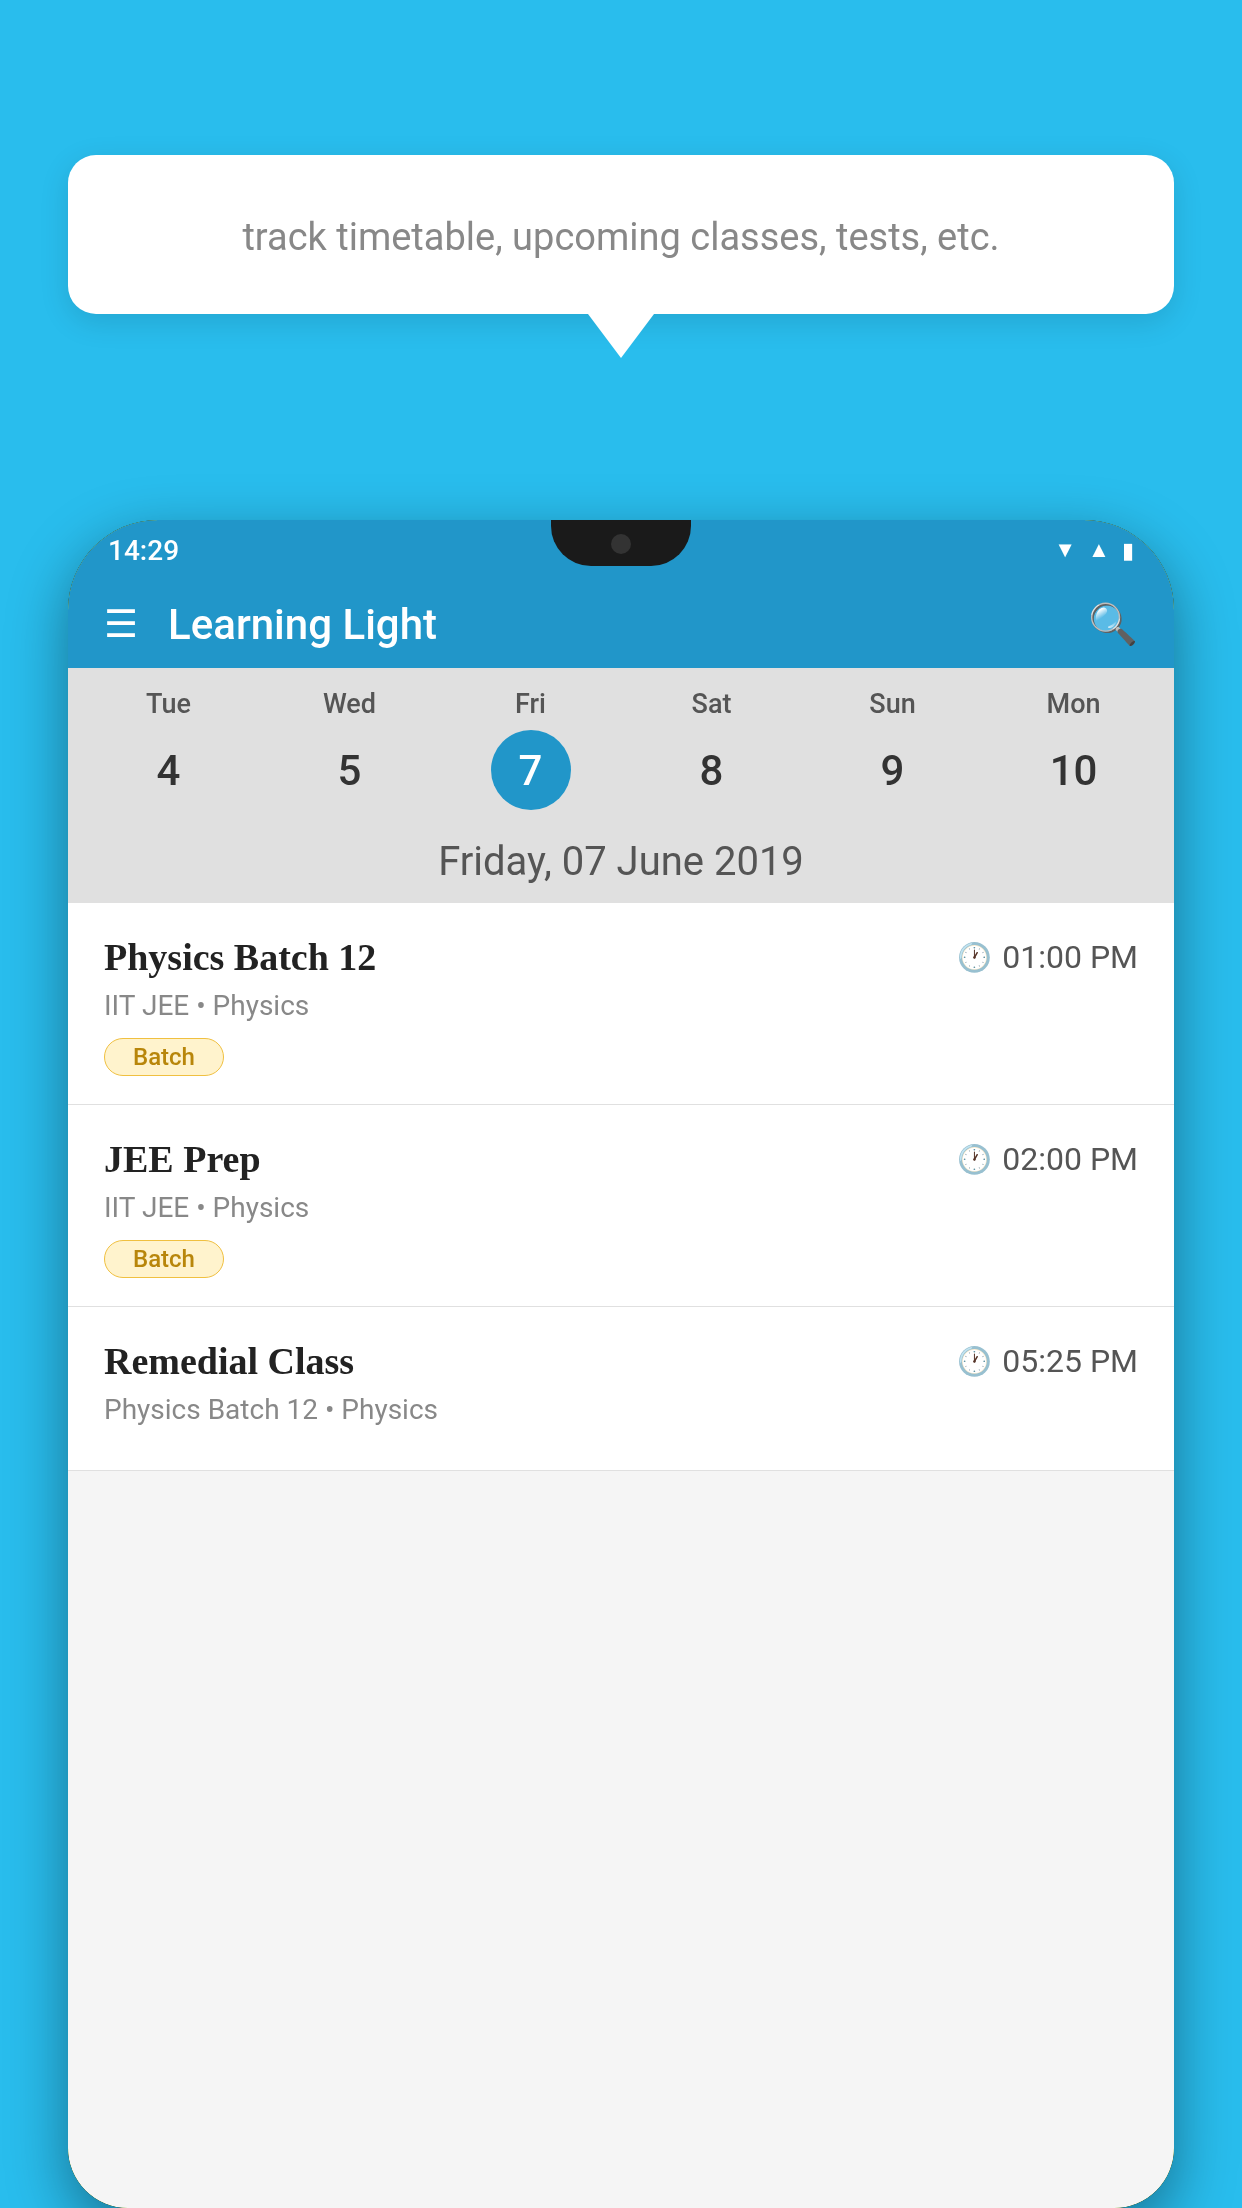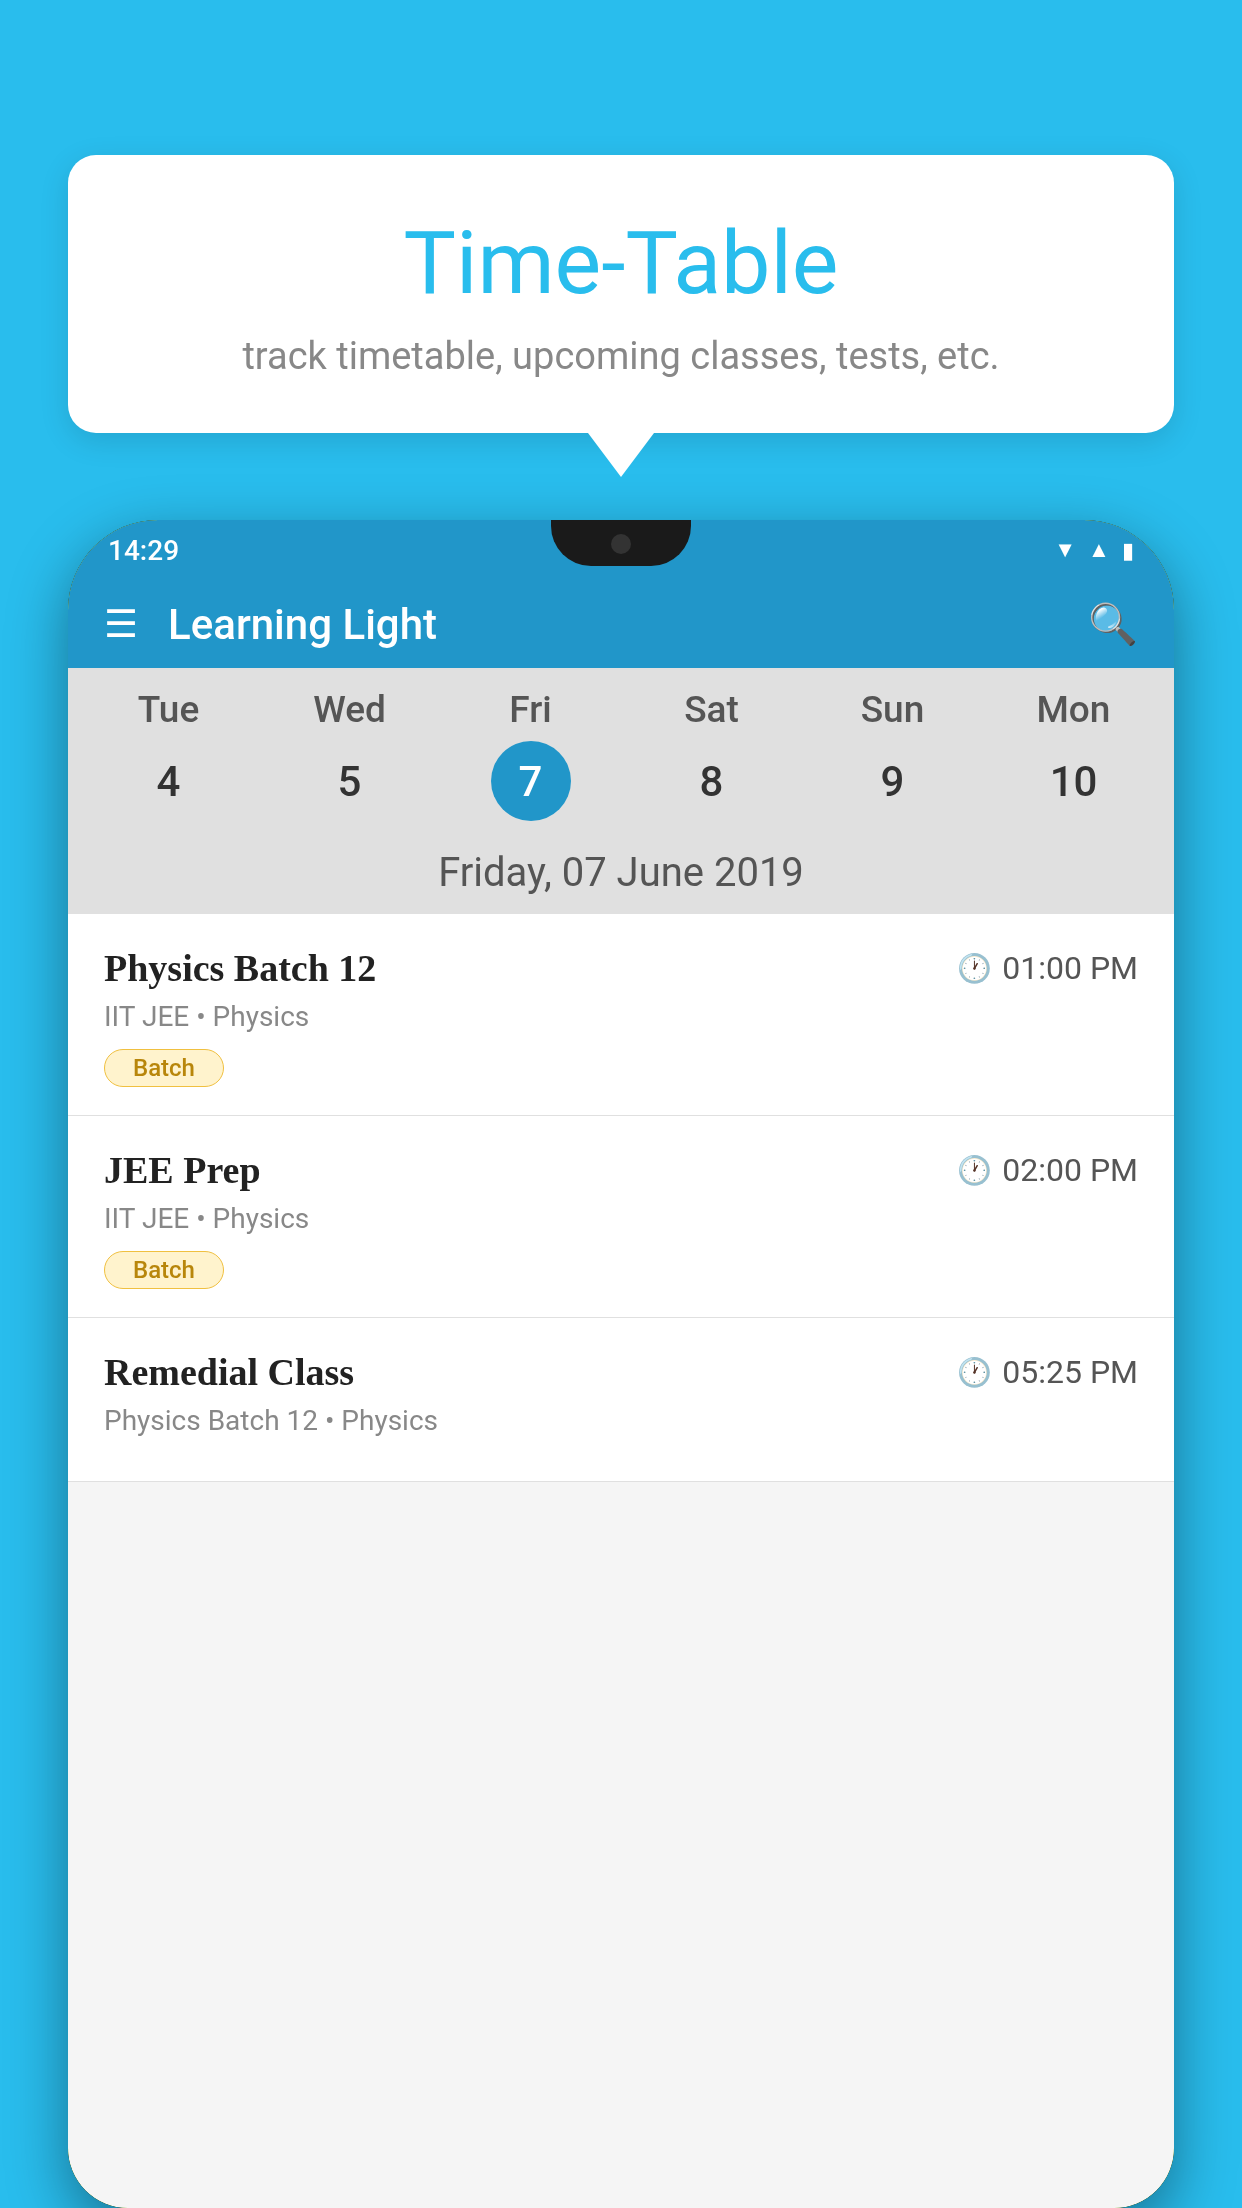--- a/index.html
+++ b/index.html
@@ -157,21 +157,21 @@
       justify-content: space-around;
       padding: 0 10px;
     }
     .day-col {
       display: flex;
       flex-direction: column;
       align-items: center;
       width: 130px;
     }
     .day-name {
-      font-size: 37px;
+      font-size: 27px;
       color: #555;
       font-weight: 500;
       margin-bottom: 10px;
     }
     .day-number {
       font-size: 42px;
       font-weight: 500;
       color: #333;
       width: 80px;
       height: 80px;
@@ -261,21 +261,20 @@
       height: 100%;
       overflow: hidden;
       display: flex;
       flex-direction: column;
     }
   </style>
 </head>
 <body>
 
 <div class="tooltip-card">
-  <div class="tooltip-title">Time-Table</div>
   <div class="tooltip-subtitle">track timetable, upcoming classes, tests, etc.</div>
 </div>
 
 <div class="phone-frame">
 
   <div class="phone-inner">
 
     <div class="camera-dot"></div>
 
     <div class="phone-content">

